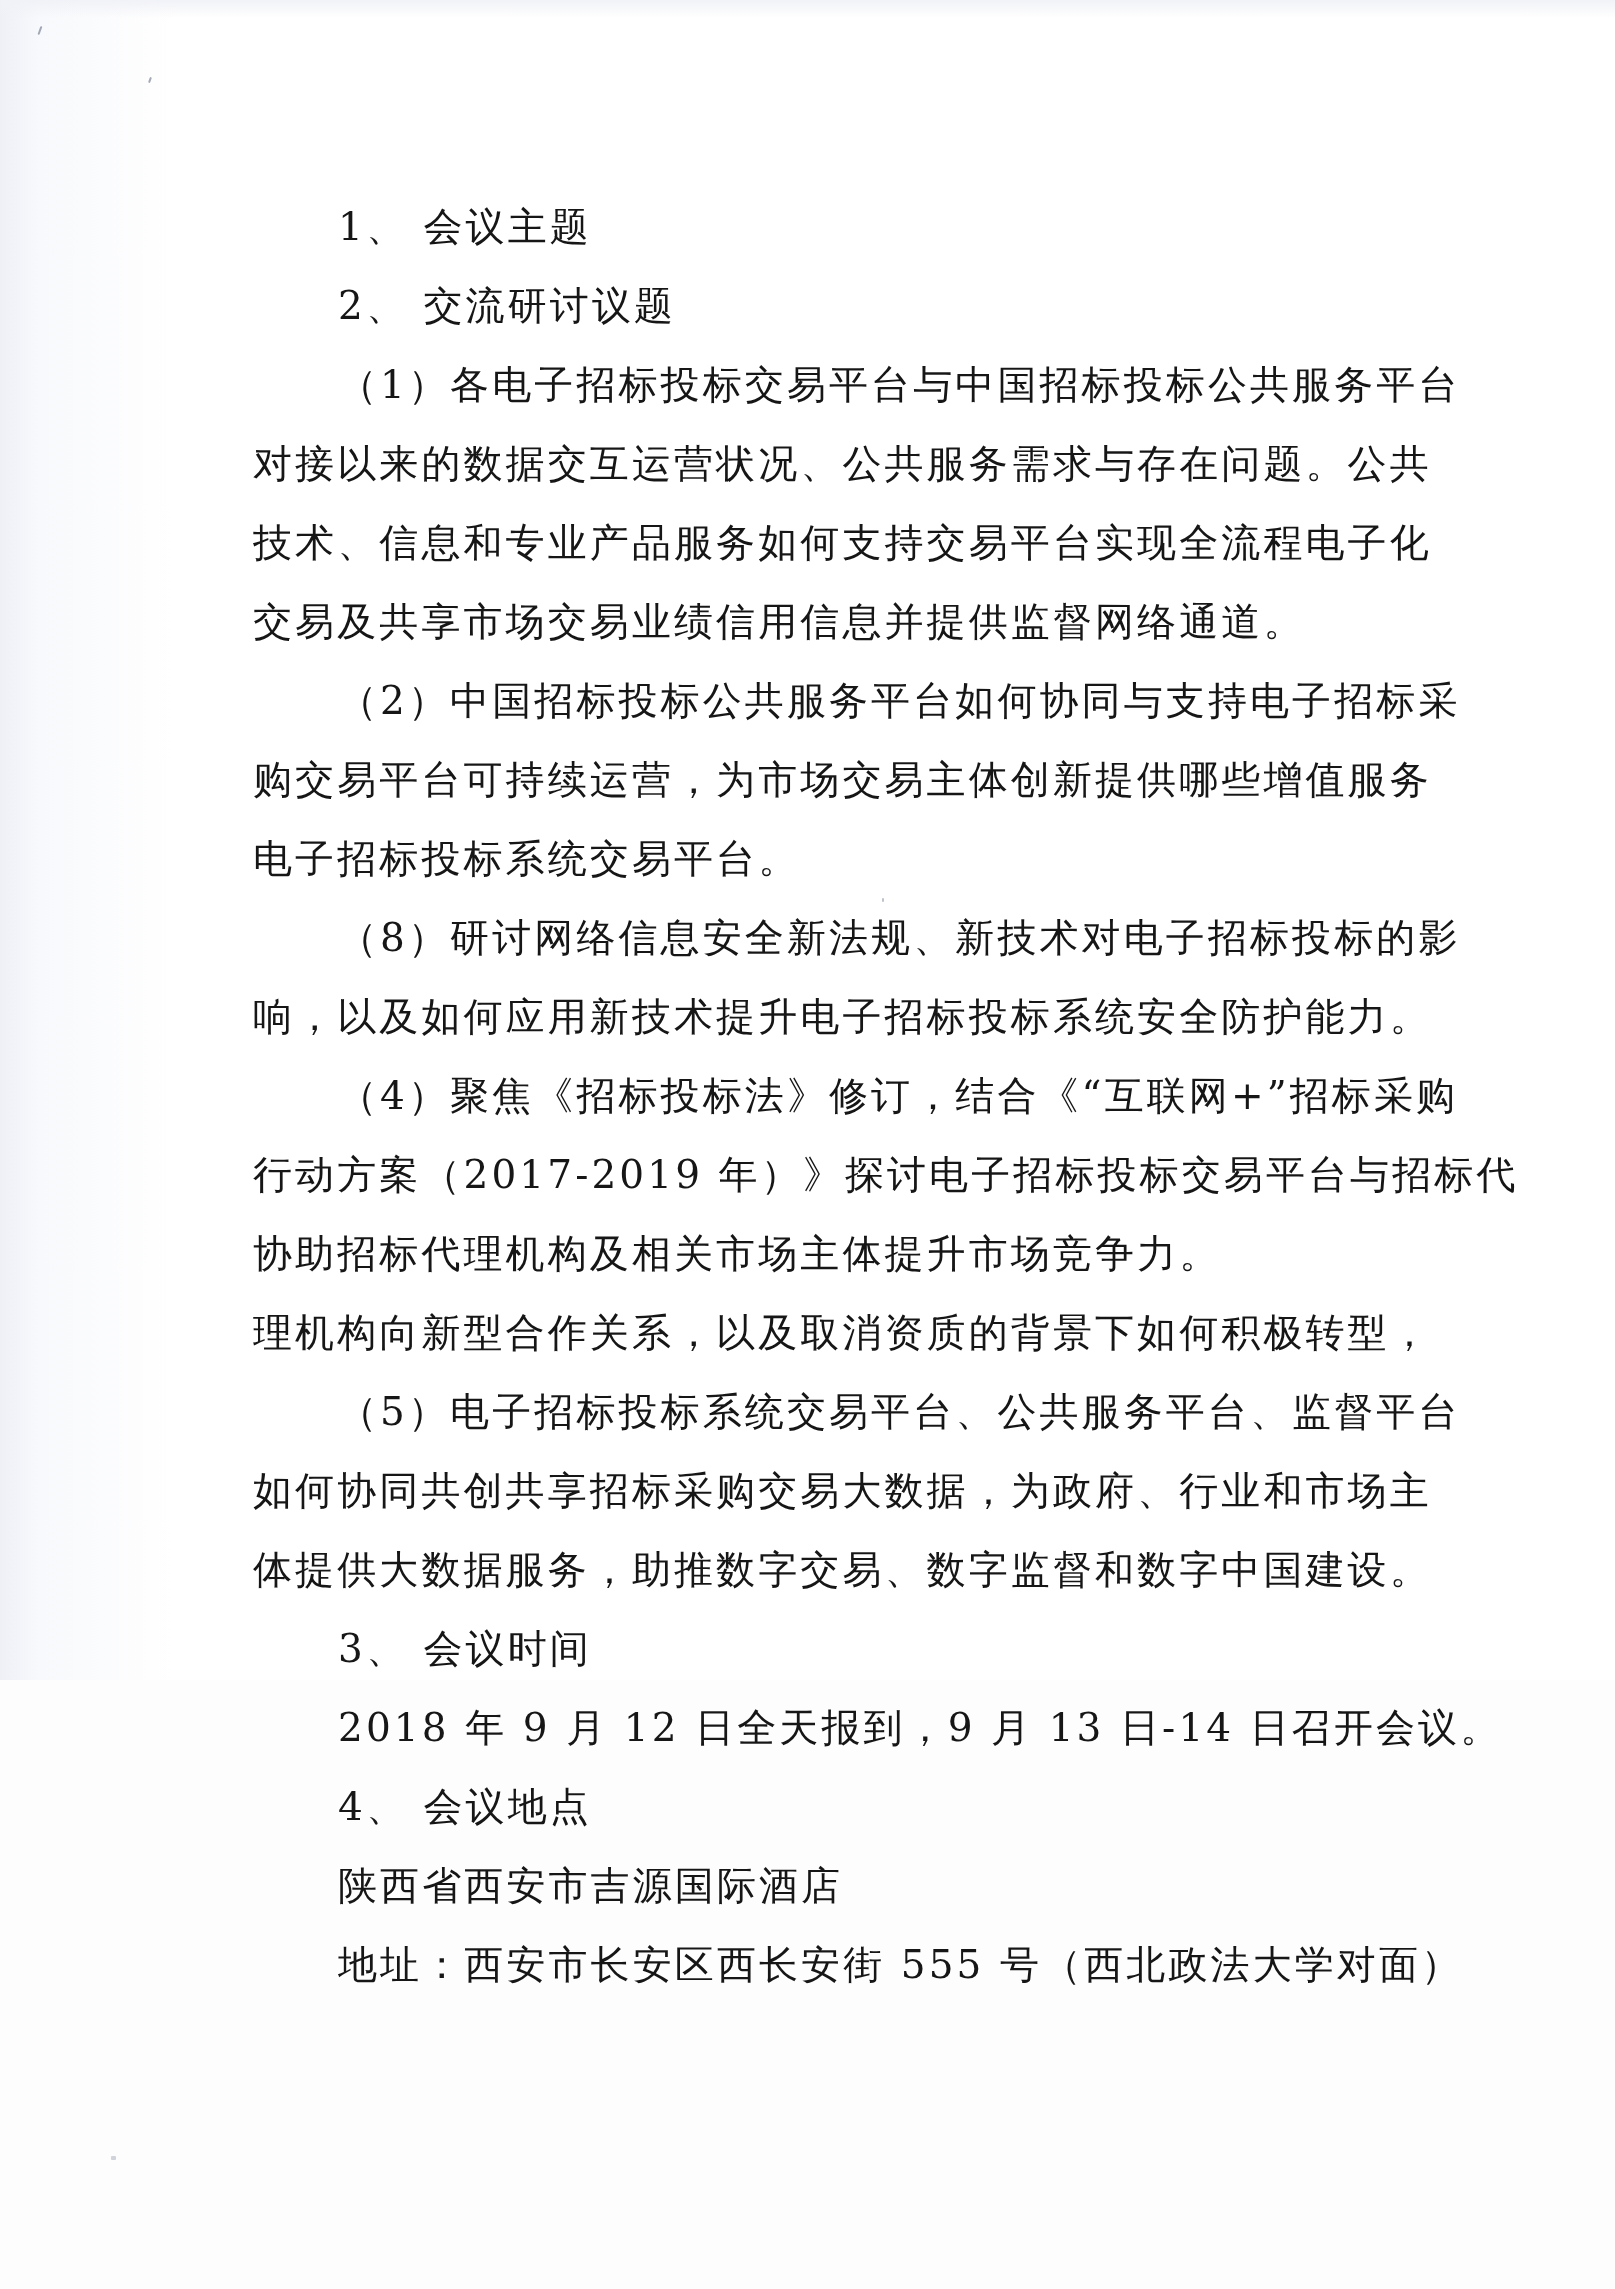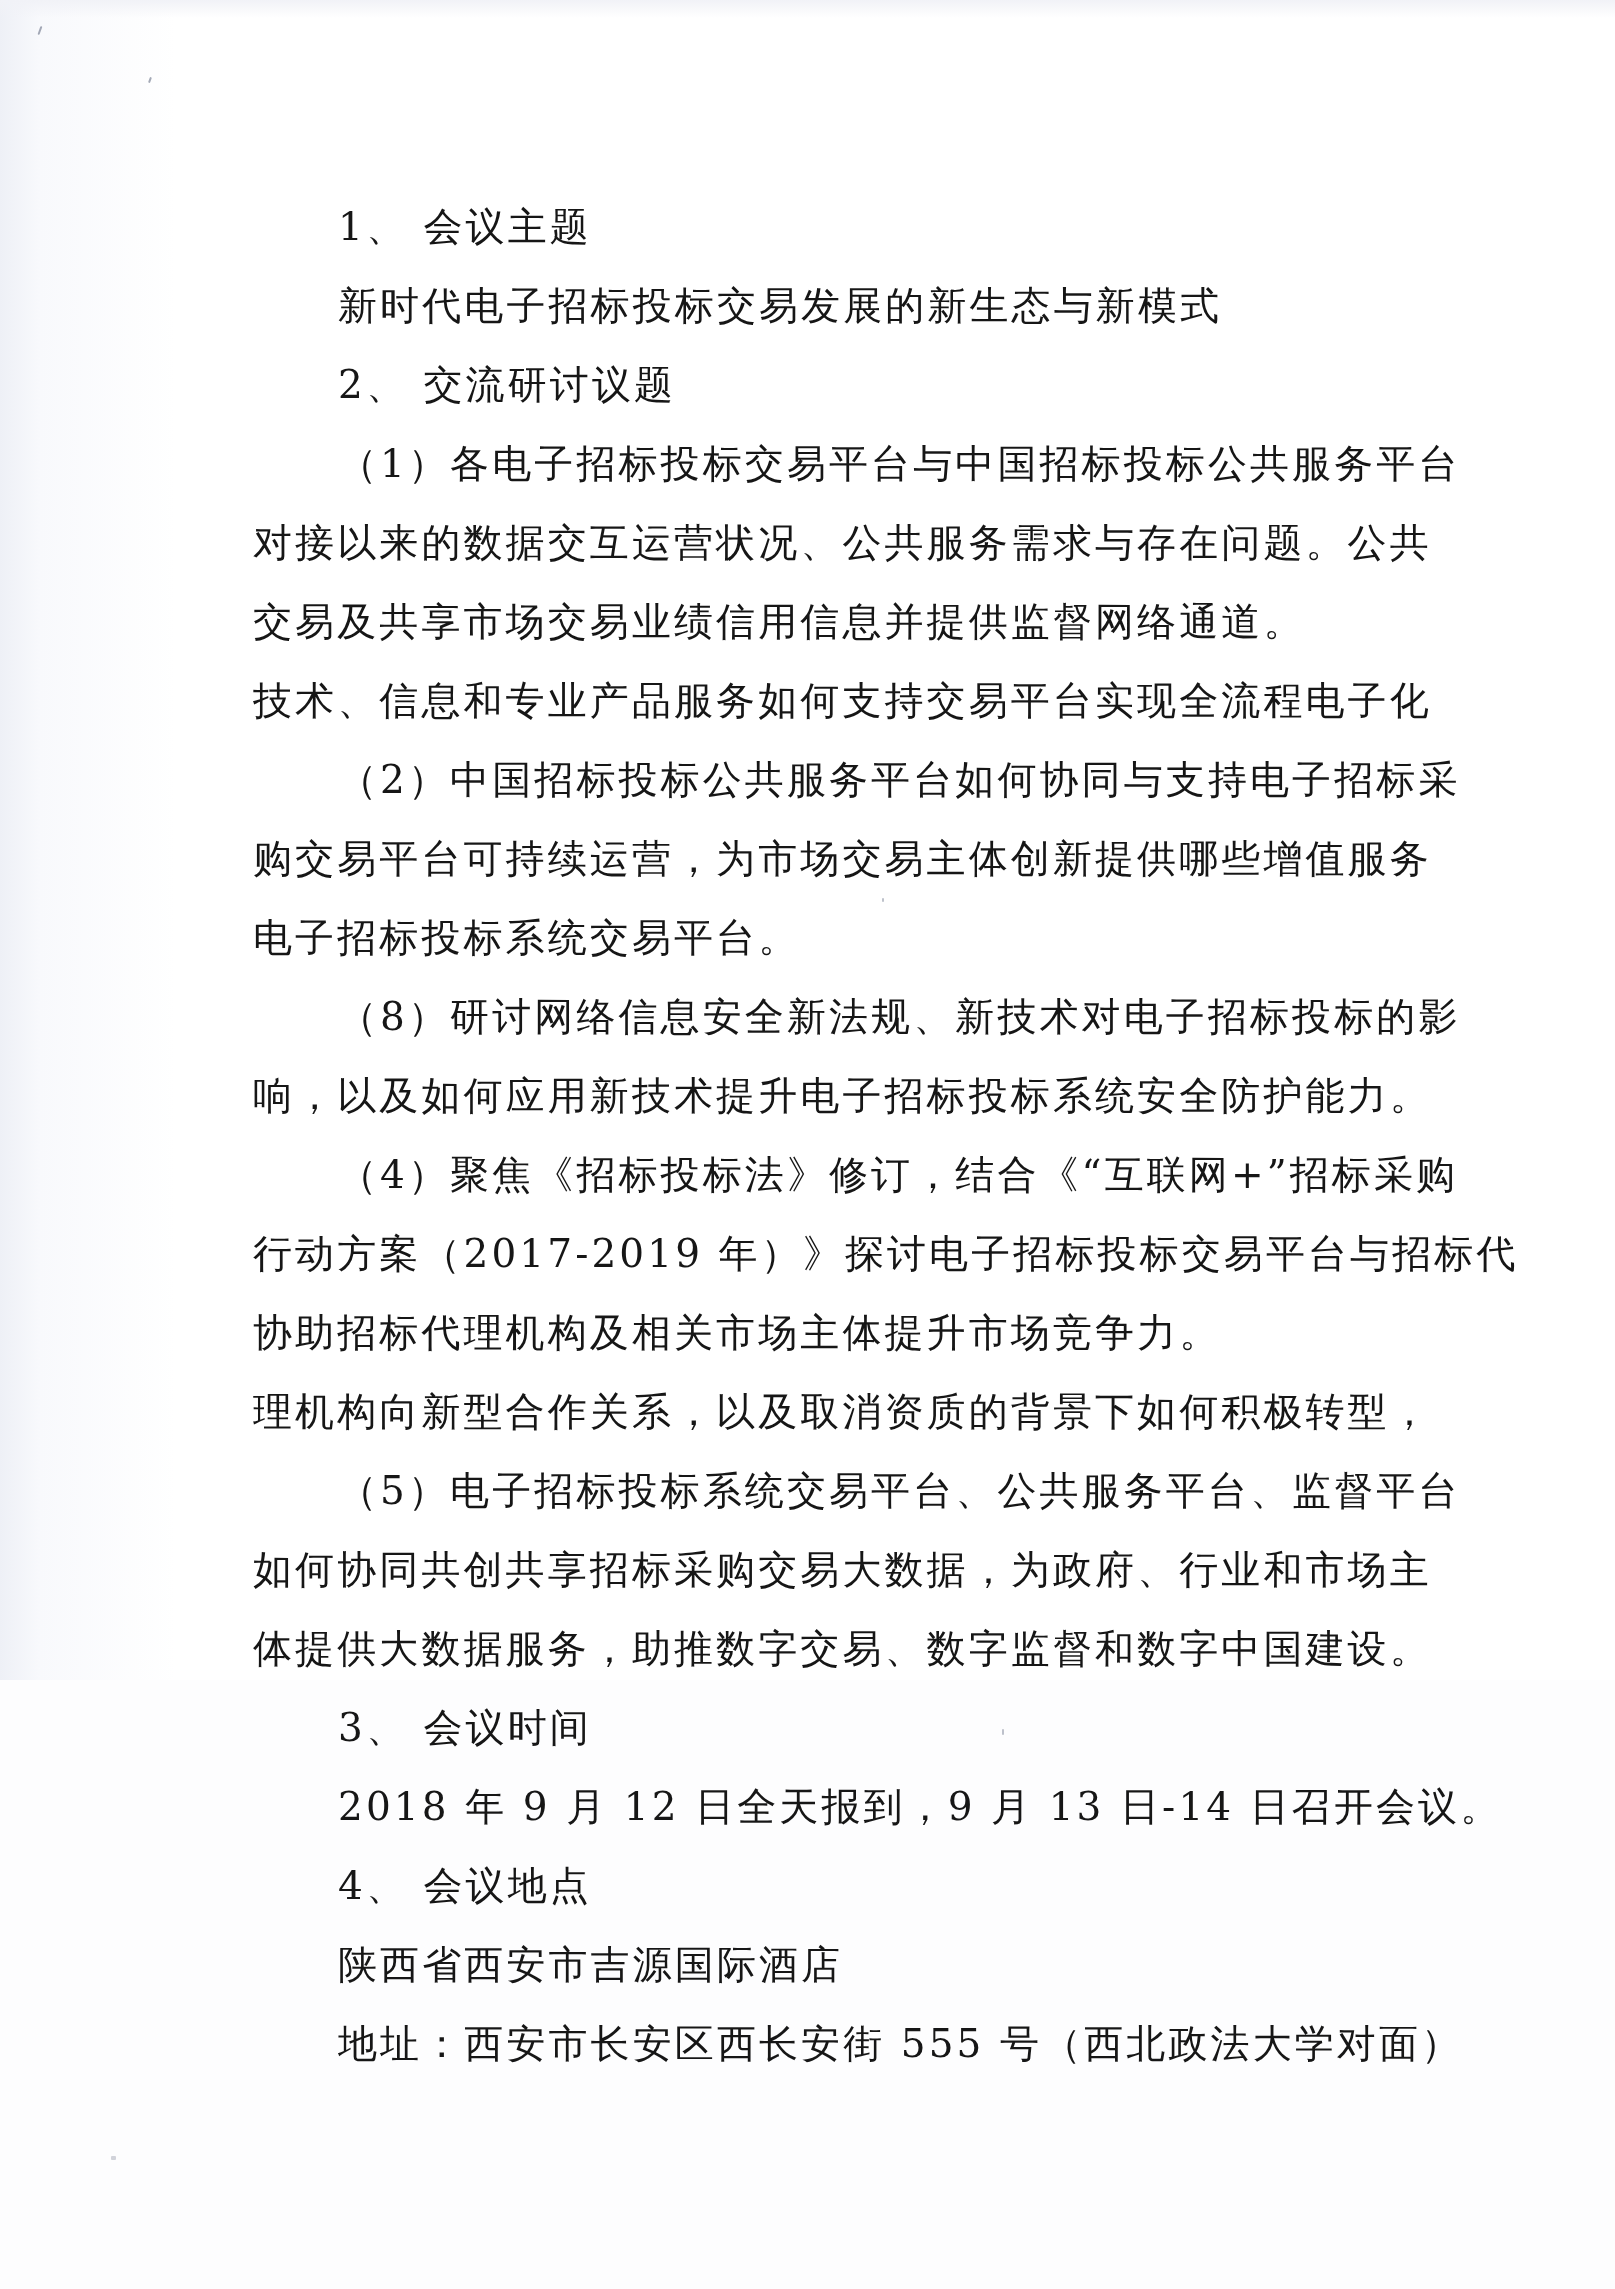--- a/index.html
+++ b/index.html
@@ -62,29 +62,28 @@
   <div class="scan-top"></div>
   <div class="speck" style="left:39px;top:25.5px;width:2px;height:8.8px;transform:rotate(20deg);"></div>
   <div class="speck" style="left:149px;top:77px;width:2px;height:5.9px;transform:rotate(20deg);"></div>
   <div class="speck" style="left:111px;top:2156px;width:4.9px;height:3.9px;opacity:0.35;"></div>
   <div class="speck" style="left:1002px;top:1729px;width:2px;height:5.9px;opacity:0.5;"></div>
   <div class="speck" style="left:882px;top:898px;width:2px;height:3.9px;opacity:0.5;"></div>
 
   <div class="text-block">
 
     <div class="line indent">1、 会议主题</div>
-    <div class="line indent">新时代电子招标投标交易发展的新生态与新模式</div>
 
     <div class="line indent">2、 交流研讨议题</div>
 
     <div>
       <div class="line indent">（1）各电子招标投标交易平台与中国招标投标公共服务平台</div>
       <div class="line">对接以来的数据交互运营状况、公共服务需求与存在问题。公共</div>
+      <div class="line">技术、信息和专业产品服务如何支持交易平台实现全流程电子化</div>
       <div class="line">交易及共享市场交易业绩信用信息并提供监督网络通道。</div>
-      <div class="line">技术、信息和专业产品服务如何支持交易平台实现全流程电子化</div>
     </div>
 
     <div>
       <div class="line indent">（2）中国招标投标公共服务平台如何协同与支持电子招标采</div>
       <div class="line">购交易平台可持续运营，为市场交易主体创新提供哪些增值服务</div>
       <div class="line">电子招标投标系统交易平台。</div>
     </div>
 
     <div>
       <div class="line indent">（8）研讨网络信息安全新法规、新技术对电子招标投标的影</div>

